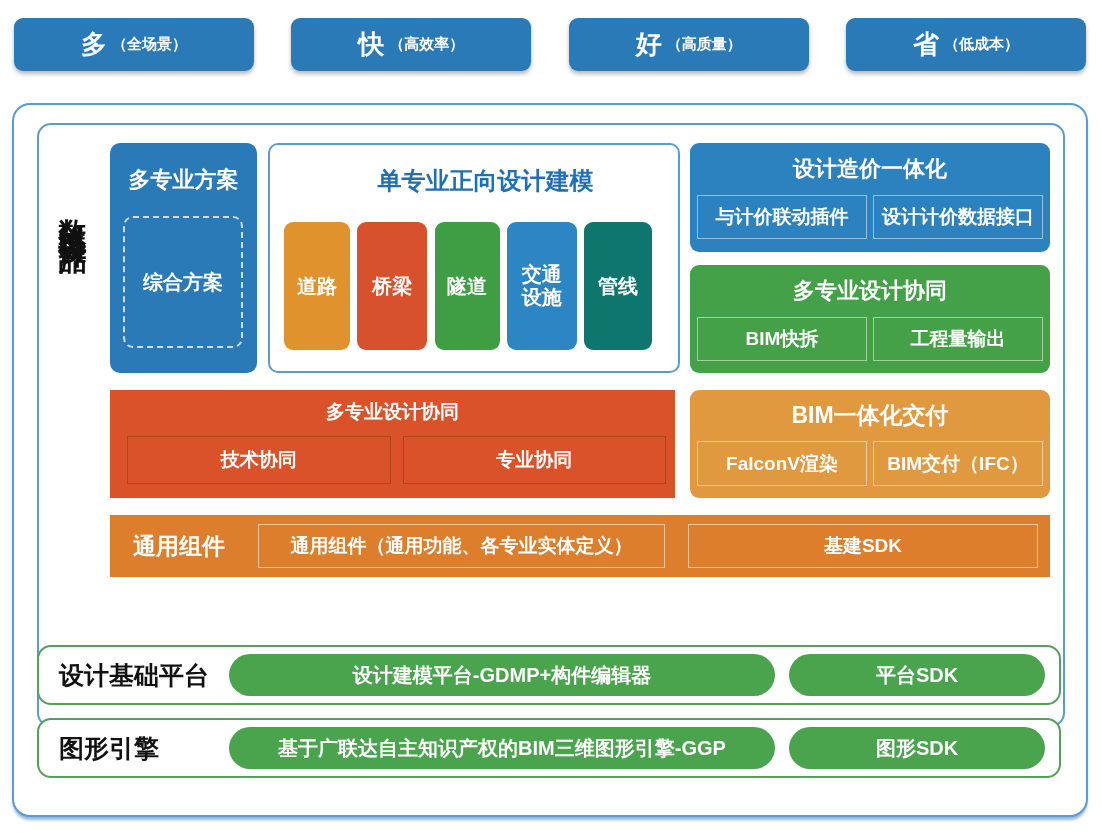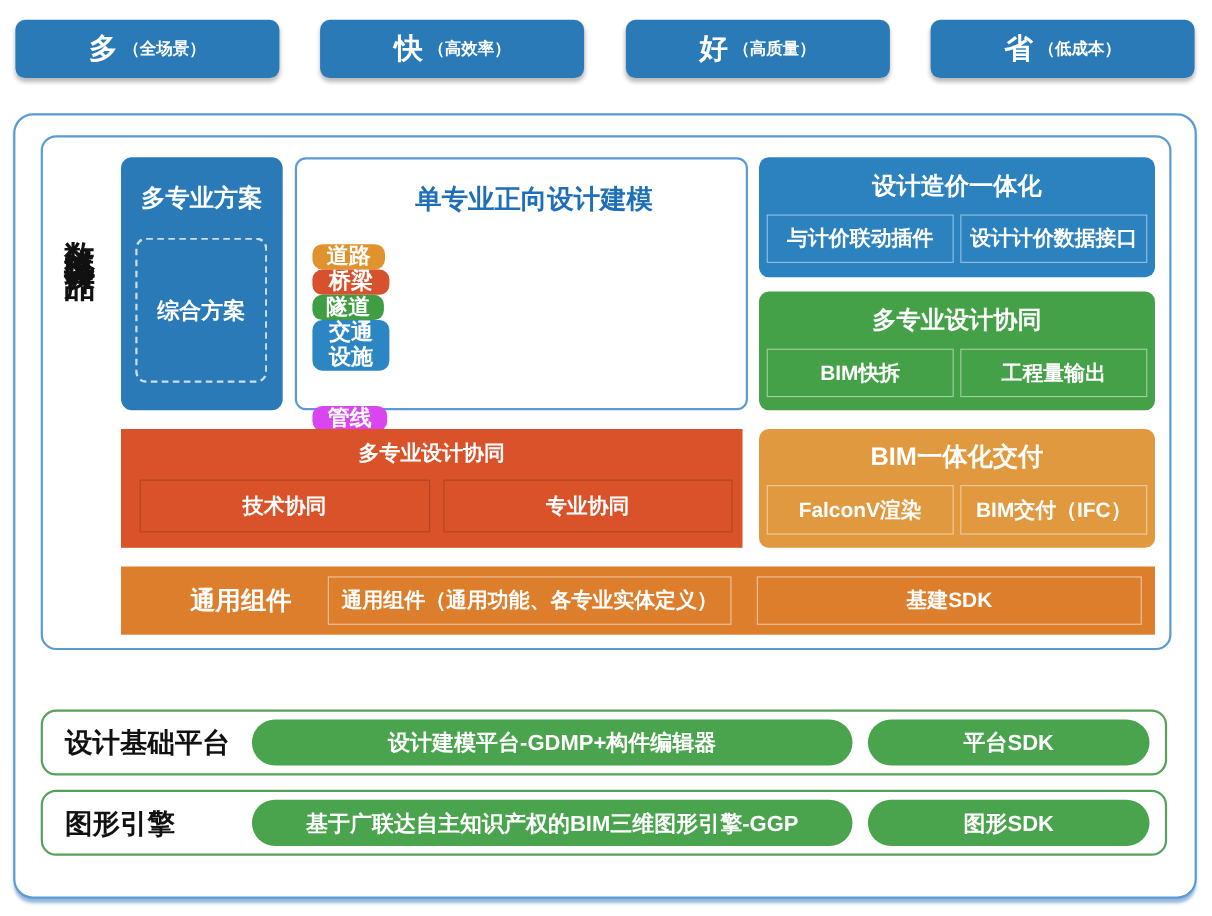--- a/index.html
+++ b/index.html
@@ -14,21 +14,21 @@
     display:flex; align-items:center; justify-content:center; color:#fff;
     box-shadow:0 3px 4px rgba(0,0,0,.28); }
   .badge .big { font-size:26px; font-weight:bold; }
   .badge .small { font-size:15px; font-weight:bold; margin-left:5px; }
 
   
   .outer { position:absolute; left:12px; top:103px; width:1076px; height:714px;
     border:2px solid #5b9bd5; border-radius:18px; background:#fff;
     box-shadow:0 4px 3px -1px rgba(90,145,200,.65); }
 
-  .inner { position:absolute; left:23px; top:18px; width:1028px; height:468px;
+  .inner { position:absolute; left:23px; top:18px; width:1028px; height:604px;
     border:2px solid #5b9bd5; border-radius:14px; background:#fff; }
 
   .vtitle { position:absolute; left:14px; top:72px; height:280px;
     writing-mode:vertical-rl; text-orientation:upright;
     font-size:28px; font-weight:bold; color:#111; letter-spacing:4px; }
 
   .blk { position:absolute; color:#fff; }
   .blk-title { text-align:center; font-weight:bold; color:#fff; }
 
   
@@ -38,29 +38,29 @@
   .dashed-box { position:absolute; left:13px; top:73px; width:120px; height:132px;
     border:2px dashed #cfdde9; border-radius:10px;
     display:flex; align-items:center; justify-content:center;
     font-size:20px; font-weight:bold; }
 
   
   .blk-modeling { left:229px; top:18px; width:412px; height:230px;
     background:#fff; border:2px solid #5b9bd5; border-radius:10px; }
   .blk-modeling .blk-title { margin-top:20px; font-size:24px; color:#1e6fb8;margin-left:23px; }
   .modeling-row { position:absolute; left:14px; right:26px; top:77px; height:128px;
-    display:flex; justify-content:space-between;flex-direction:column; }
+    display:flex; justify-content:space-between; }
   .m-item { height:128px; border-radius:9px; display:flex; align-items:center;
     justify-content:center; text-align:center; color:#fff;
     font-size:20px; font-weight:bold; line-height:1.15; }
   .m-road   { width:66px; background:#e0922c; }
   .m-bridge { width:70px; background:#d8512d; }
   .m-tunnel { width:65px; background:#3f9d43; }
   .m-traffic{ width:70px; background:#2b86c3; padding:0 6px; }
-  .m-pipe   { width:68px; background:#d946ef;margin-top:32px; }
+  .m-pipe   { width:68px; background:#0f766e; }
 
   
   .blk-cost { left:651px; top:18px; width:360px; height:109px;
     background:#2b82bf; border-radius:9px; }
   .blk-constr { left:651px; top:140px; width:360px; height:108px;
     background:#44a147; border-radius:9px; }
   .blk-cost .blk-title, .blk-constr .blk-title { margin-top:11px; font-size:22px; }
   .sub-row { position:absolute; left:7px; right:7px; top:52px; height:44px;
     display:flex; gap:6px; }
   .sub-box { flex:1; display:flex; align-items:center; justify-content:center;
@@ -75,21 +75,21 @@
   .blk-collab .sub-box { border:1px solid #b1441e; }
 
   
   .blk-bim { left:651px; top:265px; width:360px; height:108px;
     background:#e1993f; border-radius:9px; }
   .blk-bim .blk-title { margin-top:10px; font-size:23px; }
   .blk-bim .sub-row { top:51px; height:45px; }
 
   
   .blk-common { left:71px; top:390px; width:940px; height:62px;
-    background:#dd7e2c; display:flex; align-items:center; padding-right:12px;padding-left:40px; }
+    background:#dd7e2c; display:flex; align-items:center; padding-right:12px; }
   .common-label { width:138px; text-align:center; font-size:23px; font-weight:bold; }
   .common-box { height:44px; display:flex; align-items:center; justify-content:center;
     font-size:19px; font-weight:bold; border:1px solid rgba(255,255,255,.55);margin-left:10px; }
   .common-box1 { flex:1; margin-right:13px; }
   .common-box2 { width:350px; }
 
   
   .grow { position:absolute; left:23px; width:1024px; height:60px;
     border:2px solid #56a158; border-radius:14px; background:#fff;
     display:flex; align-items:center; padding:0 14px 0 20px; }

